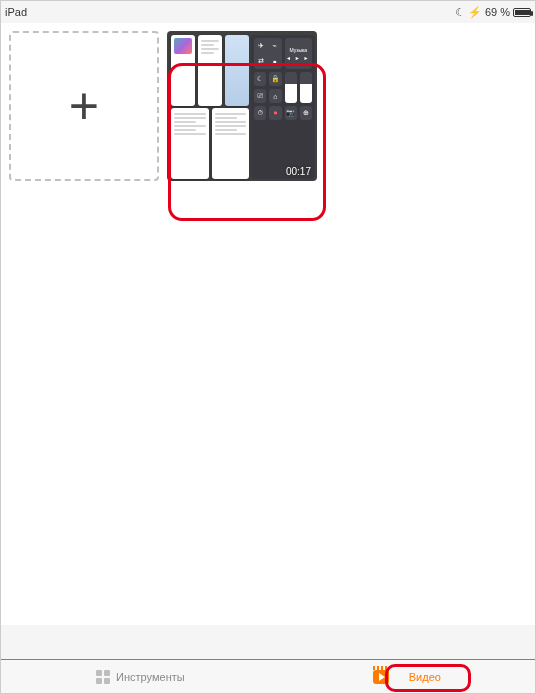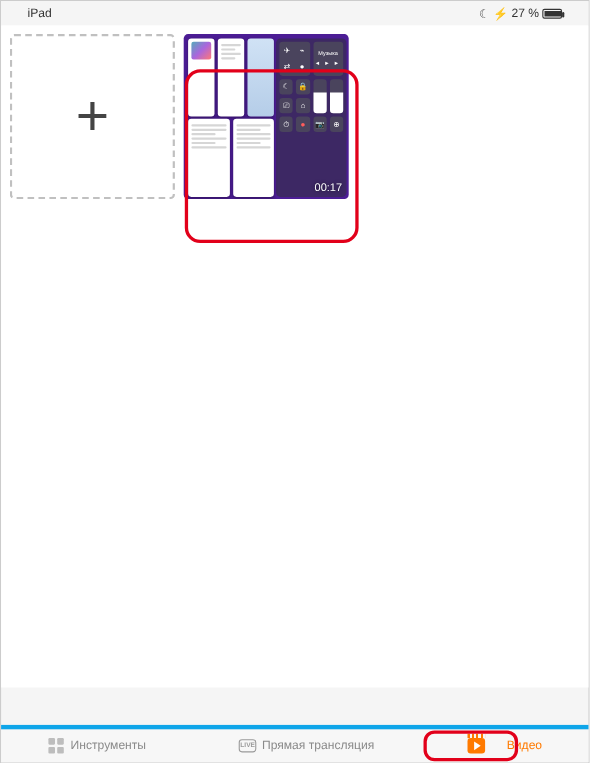--- a/index.html
+++ b/index.html
@@ -1,35 +1,35 @@
 <!DOCTYPE html>
 <html><head>
 <meta charset="utf-8">
 <style>
   * { box-sizing: border-box; margin: 0; padding: 0; }
   html, body { width: 536px; height: 694px; font-family: -apple-system, Helvetica, Arial, sans-serif; background: #eaeaea; }
   .device { width: 536px; height: 694px; background: #f5f5f5; position: relative; border: 1px solid #ccc; }
-  .status-bar { height: 22px; background: #f5f5f5; display: flex; align-items: center; justify-content: space-between; padding: 0 24px; font-size: 11px; color: #333; }
+  .status-bar { height: 22px; background: #f5f5f5; display: flex; align-items: center; justify-content: space-between; padding: 0 4px; font-size: 11px; color: #333; }
   .status-left { width: 120px; text-align: left; }
   .status-center { flex: 1; text-align: center; font-weight: 600; }
   .status-right { width: 120px; text-align: right; display: flex; align-items: center; justify-content: flex-end; gap: 3px; }
   .batt { display: inline-block; width: 18px; height: 9px; border: 1px solid #333; border-radius: 2px; position: relative; }
   .batt::after { content: ""; position: absolute; right: -3px; top: 2px; width: 2px; height: 5px; background: #333; border-radius: 1px; }
   .batt-fill { position: absolute; left: 1px; top: 1px; bottom: 1px; width: 95%; background: #333; }
 
   .nav-bar { height: 36px; display: flex; align-items: center; justify-content: center; position: relative; background: #f5f5f5; }
   .nav-title { font-size: 15px; font-weight: 600; color: #222; }
   .nav-right { position: absolute; right: 12px; font-size: 13px; color: #666; }
 
   .content { background: #fff; height: 602px; overflow: hidden; }
   .grid { display: flex; gap: 8px; padding: 8px; }
   .tile { width: 150px; height: 150px; border-radius: 4px; position: relative; overflow: hidden; }
   .add-tile { border: 2px dashed #c0c0c0; display: flex; align-items: center; justify-content: center; }
   .plus { font-size: 52px; color: #444; font-weight: 300; line-height: 1; }
-  .thumb { background: #4c1d95; position: relative; padding-left: 44px; }
+  .thumb { background: #404040; position: relative; padding-left: 44px; }
   .thumb .dur { position: absolute; right: 6px; bottom: 4px; font-size: 10px; color: #fff; text-shadow: 0 0 3px rgba(0,0,0,.6); }
   .highlight-red { position: absolute; border: 3px solid #e2001a; border-radius: 14px; pointer-events: none; }
   .hl1 { left: 167px; top: 62px; width: 158px; height: 158px; }
   .hl2 { left: 384px; top: 663px; width: 86px; height: 28px; border-radius: 10px; }
 
   
   .v1-grid { position: absolute; inset: 0; display: grid; grid-template-columns: 55% 45%; grid-template-rows: 50% 50%; gap: 2px; padding: 4px; }
   .v1-top { grid-column: 1 / span 1; display: flex; gap: 3px; }
   .v1-card { background: #fff; border-radius: 3px; flex: 1; box-shadow: 0 1px 3px rgba(0,0,0,.3); position: relative; overflow: hidden; }
   .v1-card.blue { background: linear-gradient(#d0e2f5,#b5cde8); }
@@ -56,42 +56,42 @@
   .v2-sheet { position: absolute; right: 8px; top: 58px; width: 96px; background: rgba(44,44,48,.92); border-radius: 8px; padding: 8px 8px 6px; display: flex; flex-direction: column; align-items: center; gap: 5px; }
   .v2-rec { width: 18px; height: 18px; border: 2px solid #ddd; border-radius: 50%; display: flex; align-items: center; justify-content: center; }
   .v2-rec::after { content: ""; width: 8px; height: 8px; border-radius: 50%; background: #ddd; }
   .v2-t { font-size: 6px; color: #fff; }
   .v2-row { width: 100%; display: flex; align-items: center; gap: 4px; background: rgba(255,255,255,.07); border-radius: 4px; padding: 2px 4px; }
   .v2-row .ic { width: 9px; height: 9px; border-radius: 2px; background: #ff8c1a; }
   .v2-row .tx { font-size: 5px; color: #fff; }
   .v2-btn { width: 100%; text-align: center; padding: 3px 0; background: rgba(255,255,255,.1); border-radius: 4px; font-size: 6px; color: #fff; }
 
   
-  .tab-bar { position: absolute; left: 0; right: 0; bottom: 0; height: 34px; background: #f7f7f7; border-top: 4px solid #0ea5e9; display: flex; align-items: center; justify-content: space-around; }
+  .tab-bar { position: absolute; left: 0; right: 0; bottom: 0; height: 34px; background: #f7f7f7; border-top: 1px solid #0ea5e9; display: flex; align-items: center; justify-content: space-around; }
   .tab { display: flex; align-items: center; gap: 5px; font-size: 11px; color: #8a8a8a; }
   .tab.active { color: #ff7a00; gap: 20px; }
   .tab-ic { width: 16px; height: 16px; display: flex; align-items: center; justify-content: center; }
   .ic-tools { display: grid; grid-template-columns: 6px 6px; grid-template-rows: 6px 6px; gap: 2px; }
   .ic-tools span { background: #bdbdbd; border-radius: 1px; }
   .ic-live { width: 20px; height: 12px; border: 1.5px solid #9a9a9a; border-radius: 3px; display: flex; align-items: center; justify-content: center; font-size: 6px; color: #9a9a9a; font-weight: 700; }
   .ic-video { width: 18px; height: 14px; background: #ff7a00; border-radius: 3px; position: relative; }
   .ic-video::before { content: ""; position: absolute; top: -4px; left: 0; right: 0; height: 4px; background: repeating-linear-gradient(90deg,#ff7a00 0 2px, transparent 2px 4px); }
   .ic-video::after { content: ""; position: absolute; left: 6px; top: 3px; border-left: 6px solid #fff; border-top: 4px solid transparent; border-bottom: 4px solid transparent; }
 </style>
 </head>
 <body>
 
 <div class="device">
 
   <div class="status-bar">
     <div class="status-left">iPad</div>
     <div class="status-right">
       <span>☾</span>
       <span>⚡</span>
-      <span>27 %</span>
+      <span>69 %</span>
       <span class="batt">
           <span class="batt-fill"></span>
         </span>
     </div>
   </div>
 
 
   <div class="content">
     <div class="grid">
 
@@ -172,26 +172,20 @@
       <span class="tab-ic">
         <span class="ic-tools">
             <span></span>
             <span></span>
             <span></span>
             <span></span>
           </span>
       </span>
       <span>Инструменты</span>
     </div>
-    <div class="tab">
-      <span class="tab-ic">
-        <span class="ic-live">LIVE</span>
-      </span>
-      <span>Прямая трансляция</span>
-    </div>
     <div class="tab active">
       <span class="tab-ic">
         <span class="ic-video"></span>
       </span>
       <span>Видео</span>
     </div>
   </div>
 
   <div class="highlight-red hl1"></div>
   <div class="highlight-red hl2"></div>

